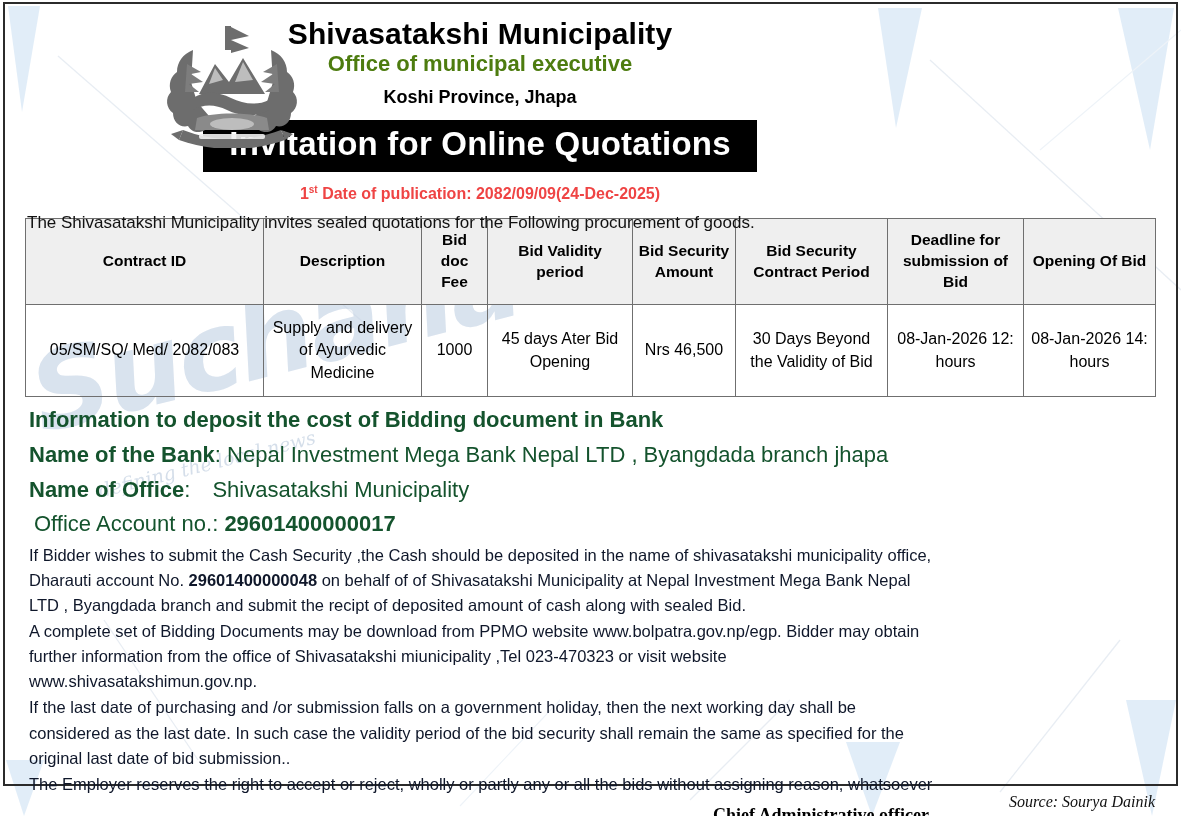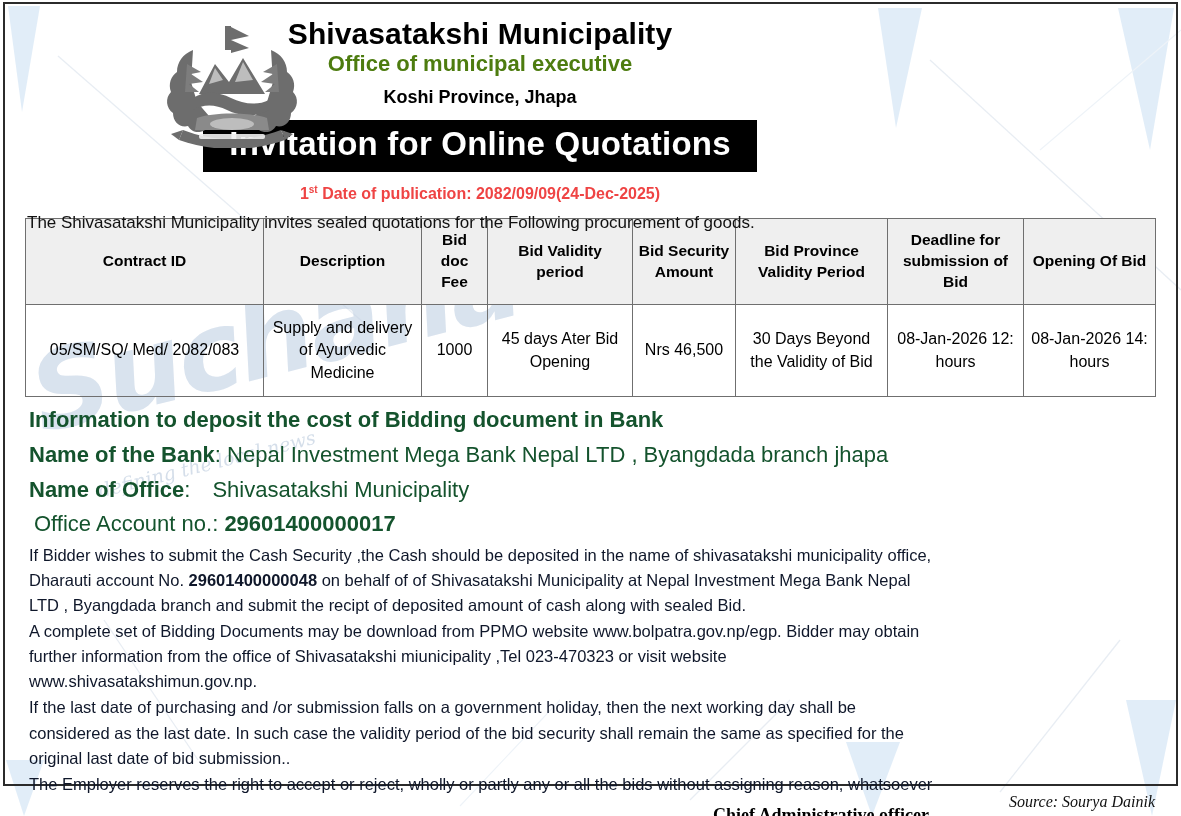--- a/index.html
+++ b/index.html
@@ -296,21 +296,21 @@
         <col style="width:136px">
         <col style="width:132px">
     </colgroup>
     <thead>
       <tr>
         <th>Contract ID</th>
         <th>Description</th>
         <th>Bid  doc Fee</th>
         <th>Bid  Validity period</th>
         <th>Bid  Security Amount</th>
-        <th>Bid Province Validity Period</th>
+        <th>Bid Security Contract Period</th>
         <th>Deadline for submission of Bid</th>
         <th>Opening Of Bid</th>
       </tr>
     </thead>
     <tbody>
       <tr>
         <td>05/SM/SQ/ Med/ 2082/083</td>
         <td>Supply and delivery of Ayurvedic Medicine</td>
         <td>1000</td>
         <td>45 days  Ater Bid Opening</td>

